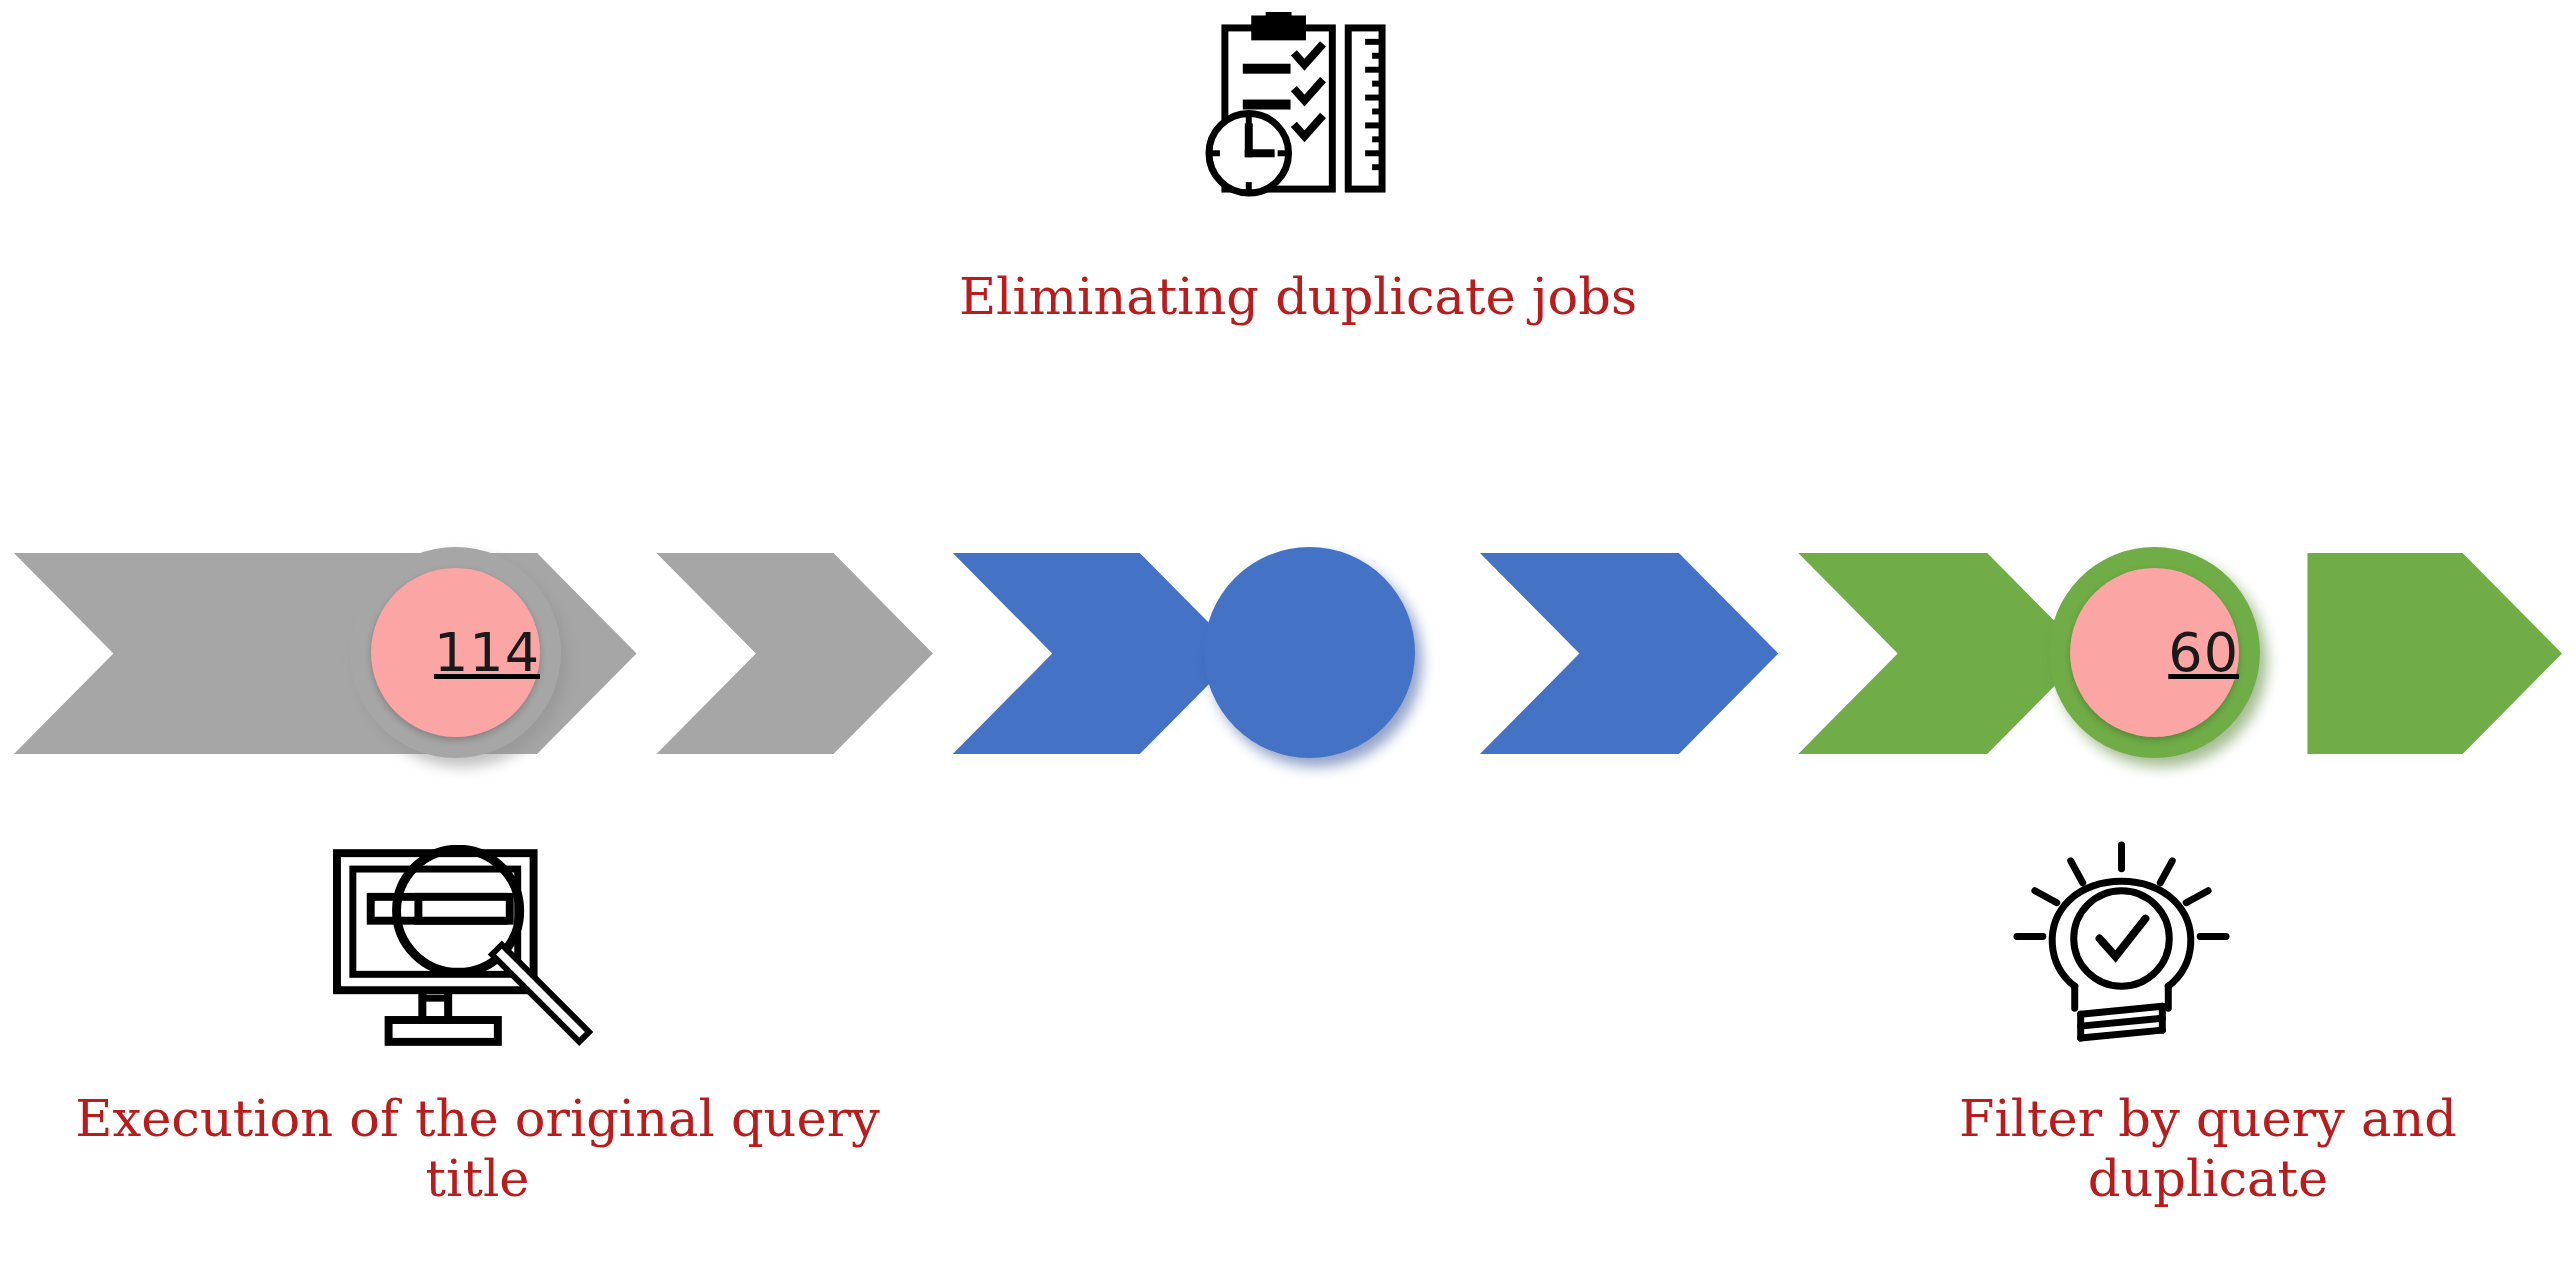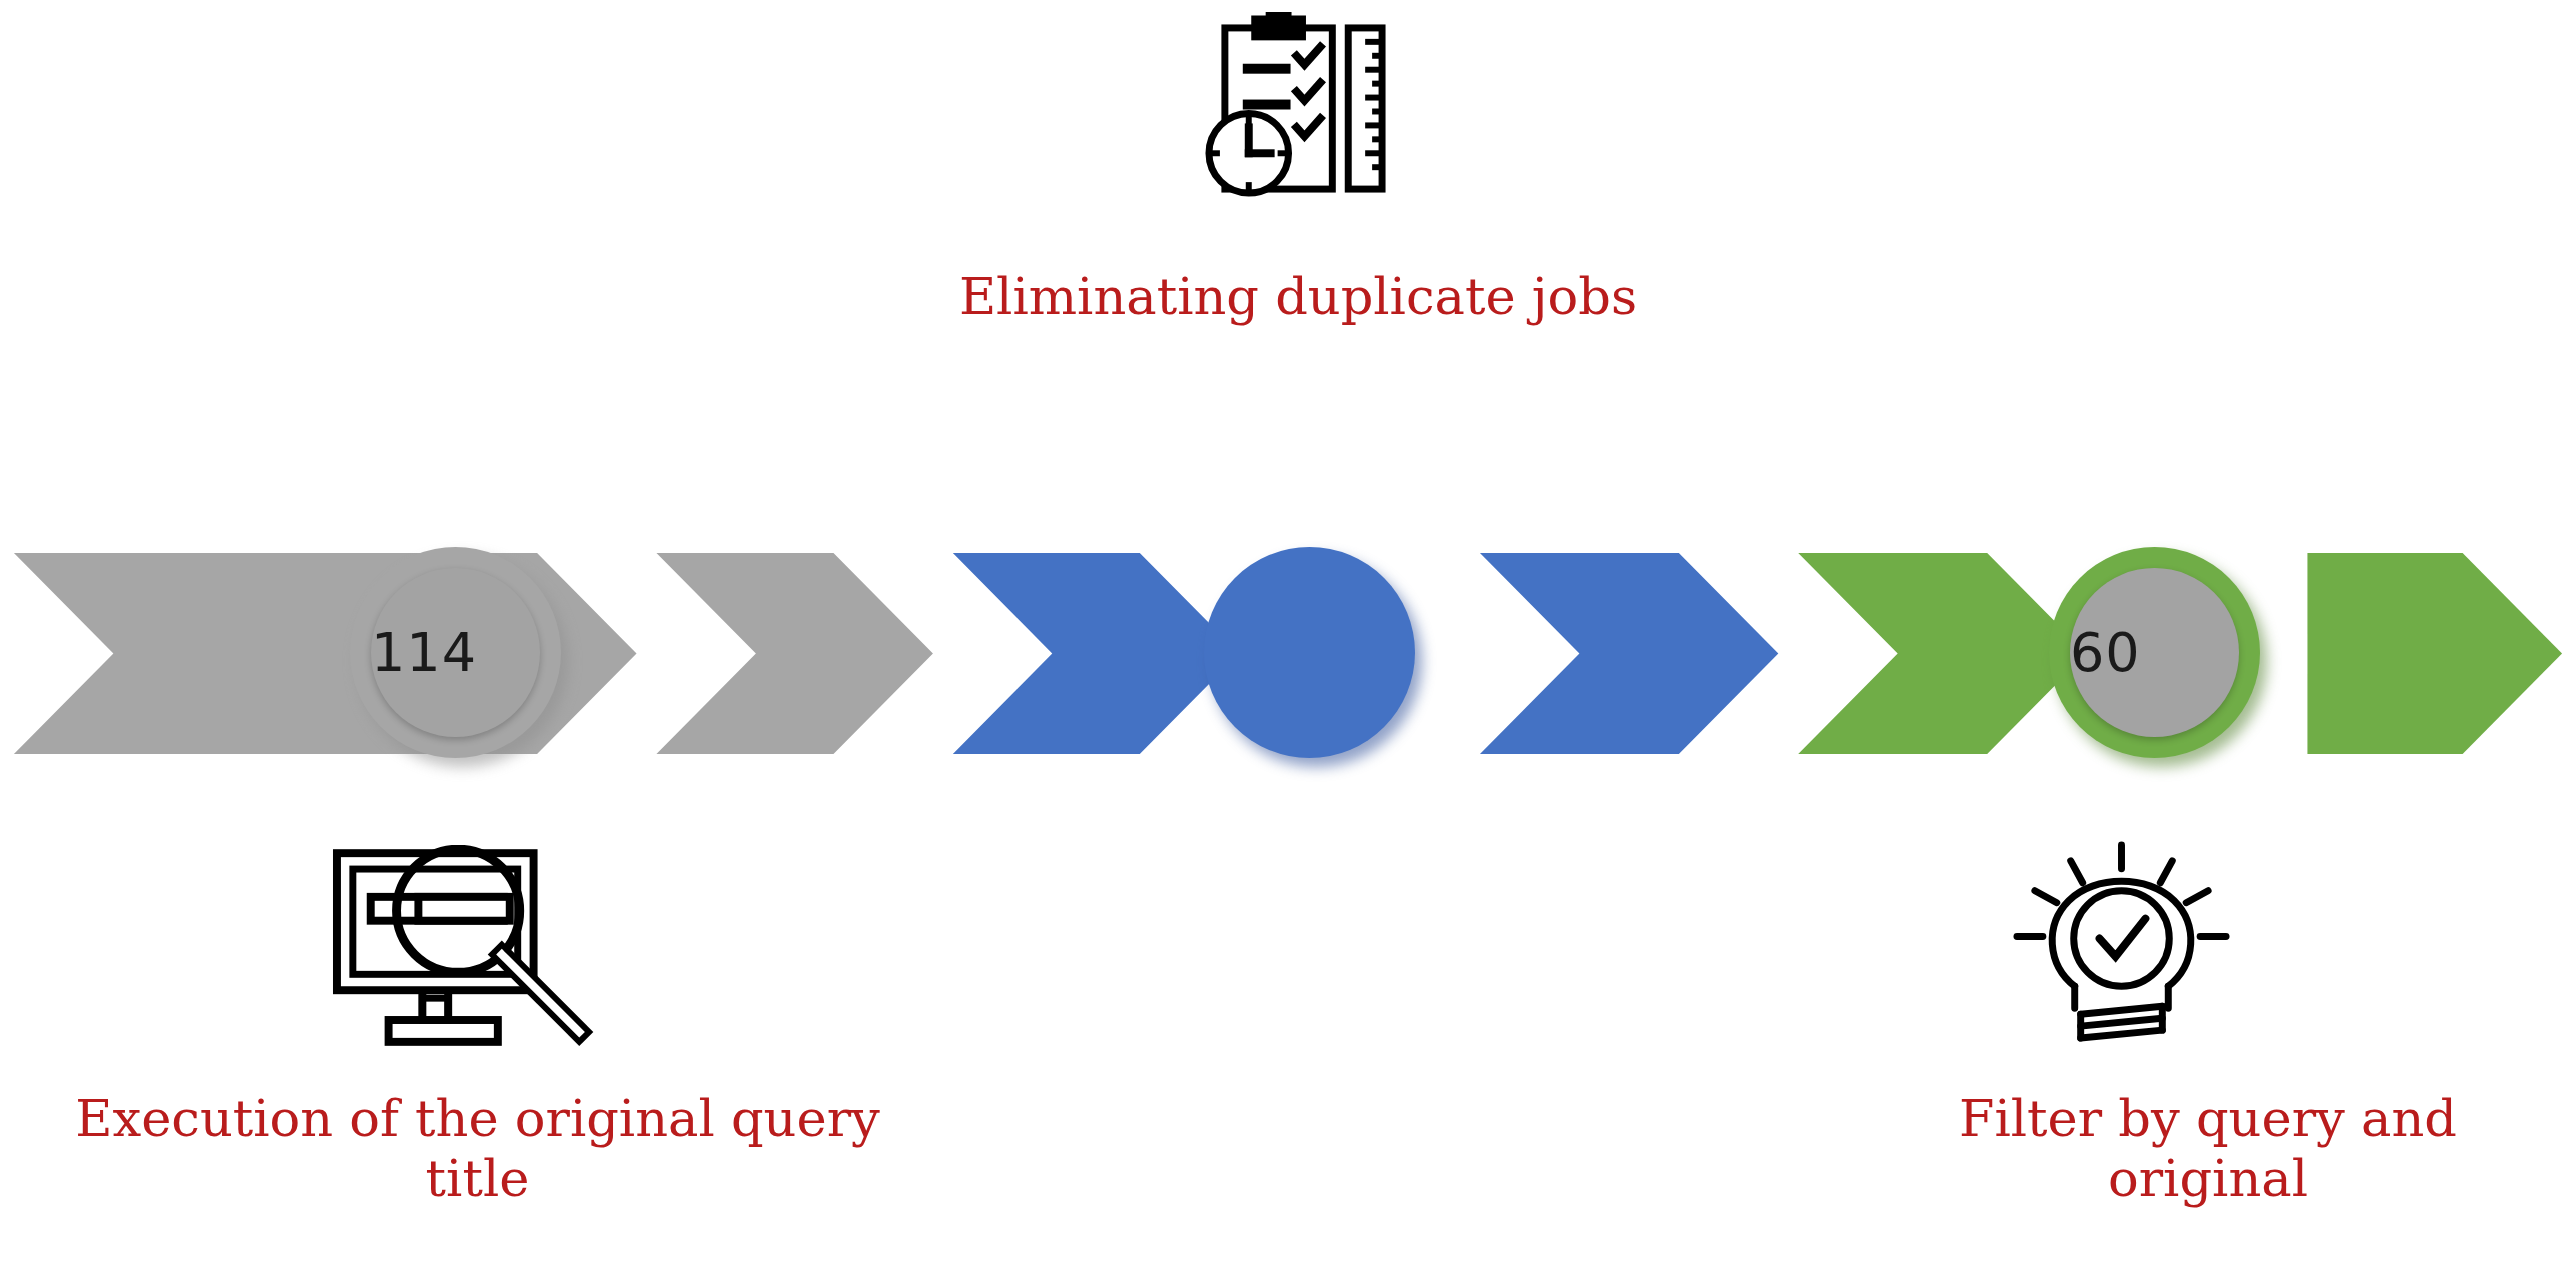--- a/index.html
+++ b/index.html
@@ -58,26 +58,27 @@
     border-radius: 50%;
     z-index: 1;
   }
   .stage-circle .inner {
     position: absolute;
     left: 21px;
     top: 21px;
     width: 169px;
     height: 169px;
     border-radius: 50%;
-    background: #a3a3a3;
+    background: #fca5a5;
     z-index: 2;
     box-shadow: 0 3px 7px rgba(0,0,0,0.22);
     display: flex;
     align-items: center;
-    justify-content: flex-start;
+    justify-content: flex-end;
+    text-decoration: underline;
   }
   .stage-circle .value {
     position: relative;
     z-index: 3;
     font-family: "DejaVu Sans", sans-serif;
     font-size: 54px;
     line-height: 1;
     color: #1a1a1a;
     letter-spacing: 1px;
   }
@@ -245,17 +246,17 @@
 
   <div id="caption-duplicate" class="caption">Eliminating duplicate jobs</div>
 
   <div id="caption-search" class="caption">
     <div>Execution of the original query</div>
     <div>title</div>
   </div>
 
   <div id="caption-filter" class="caption">
     <div>Filter by query and</div>
-    <div>original</div>
+    <div>duplicate</div>
   </div>
 
 </div>
 
 
 </body></html>

